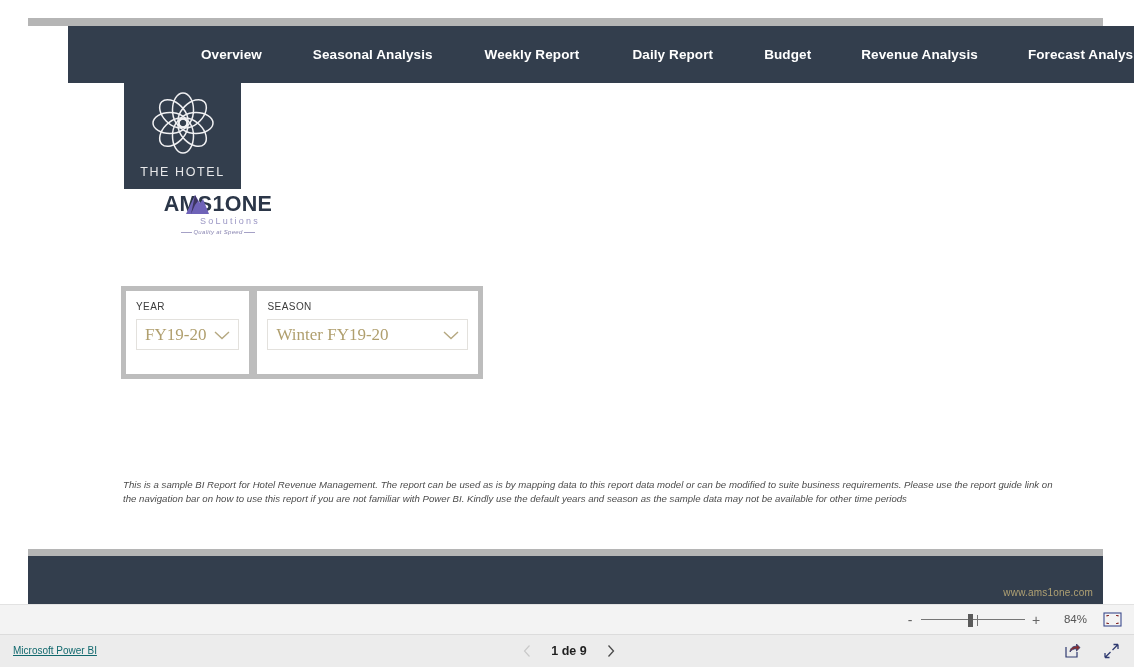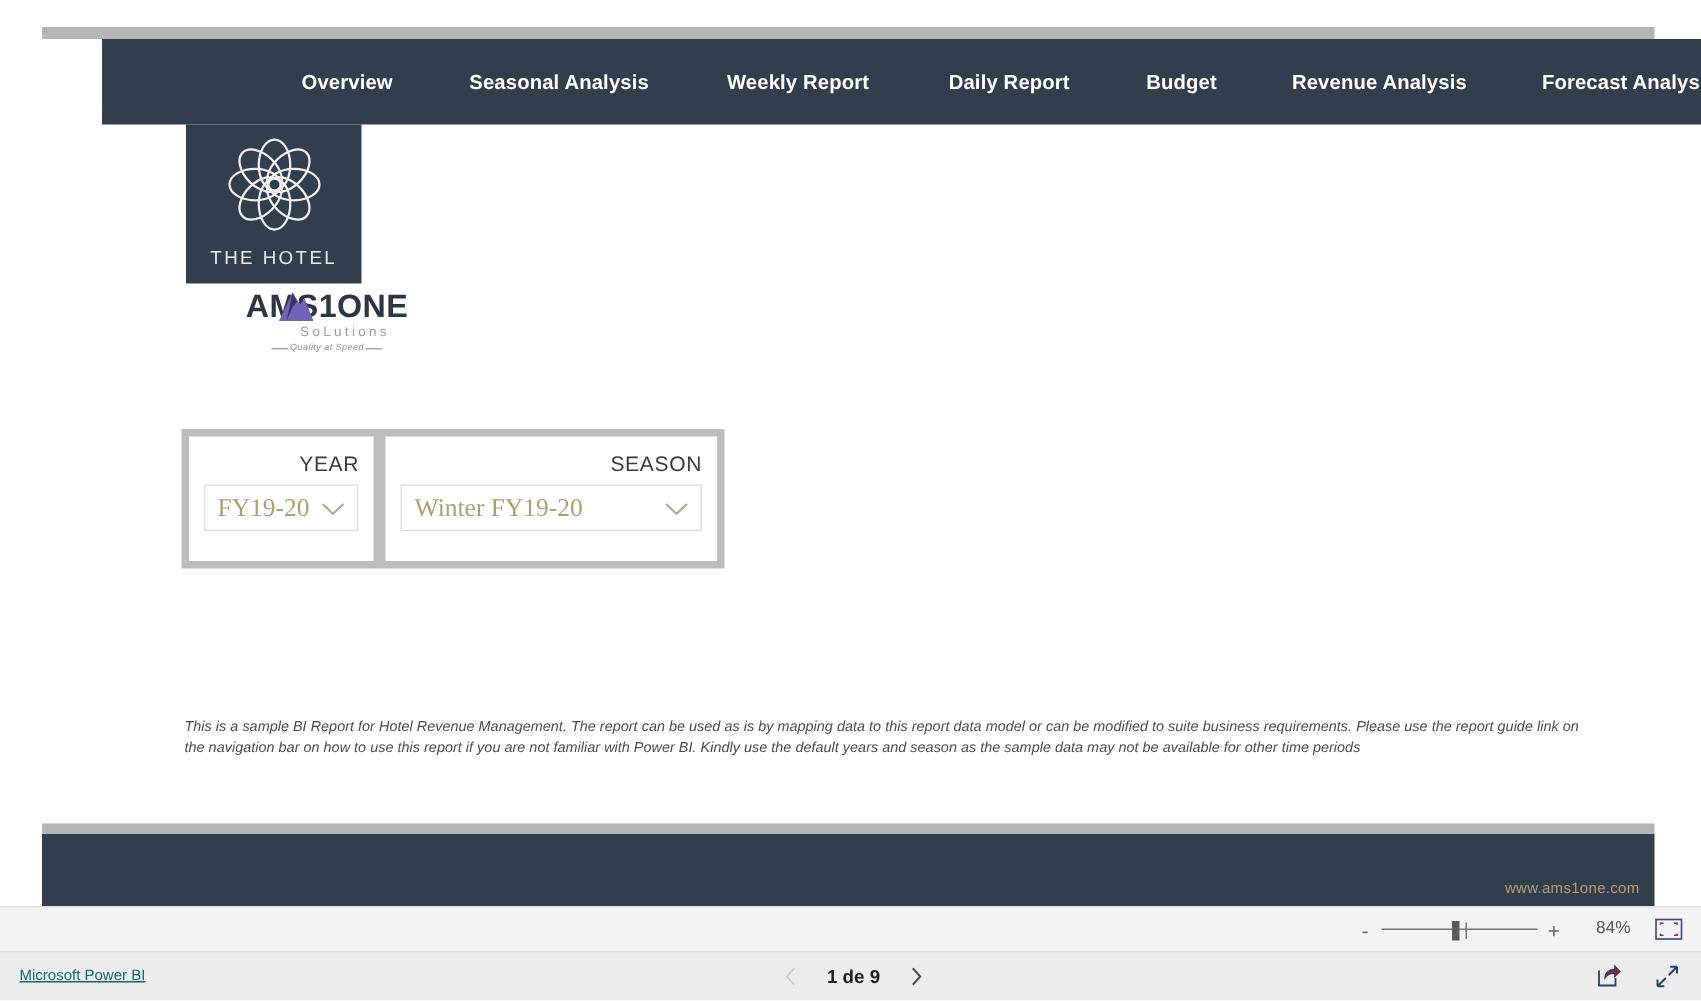--- a/index.html
+++ b/index.html
@@ -170,26 +170,25 @@
     gap: 8px;
   }
   .slicer {
     background: #ffffff;
     padding: 11px 10px 0 10px;
   }
   #slicer-year   { width: 131px; }
   #slicer-season { width: 242px; }
 
   .slicer-label {
-    font-size: 14px;
+    font-size: 10px;
     color: #3b3b3b;
     letter-spacing: 0.45px;
     margin-bottom: 7px;
     line-height: 1;
-    text-align: right;
   }
   .slicer-box {
     border: 1px solid #e3e1dd;
     height: 31px;
     display: flex;
     align-items: center;
     justify-content: space-between;
     padding: 0 6px 0 8px;
     cursor: pointer;
     background: #fff;

